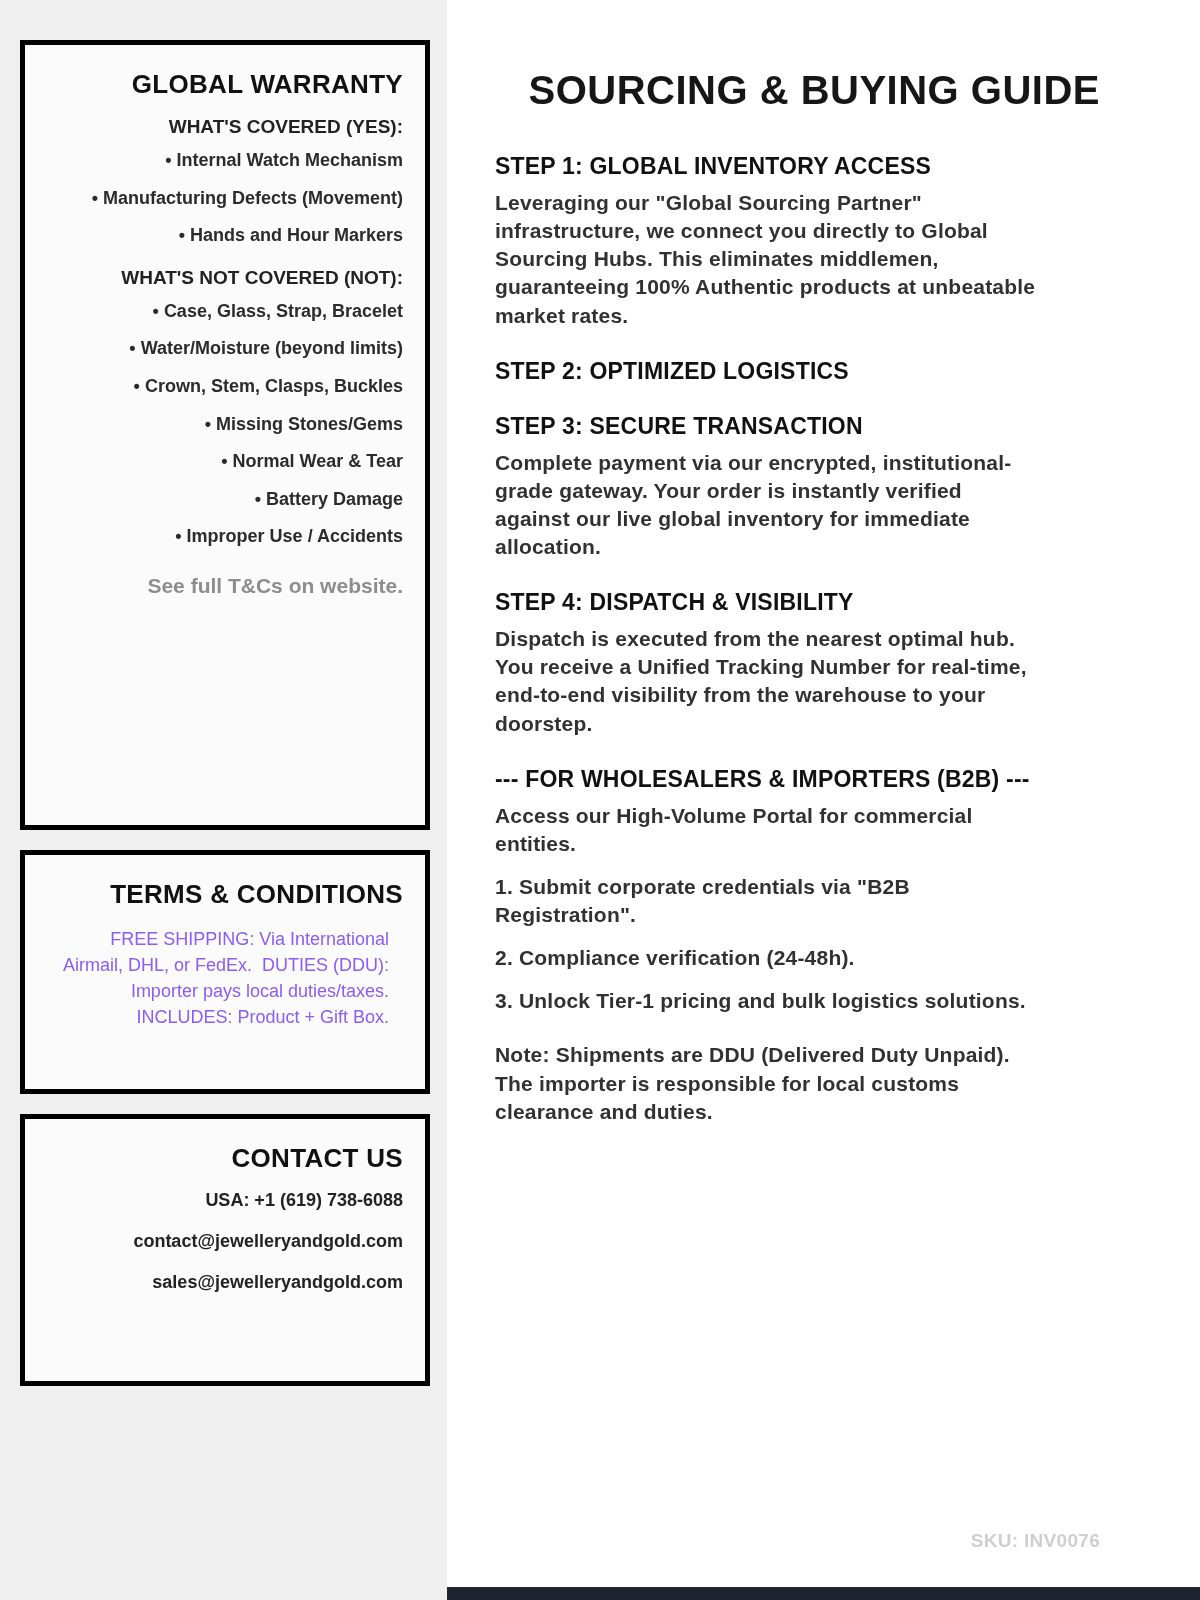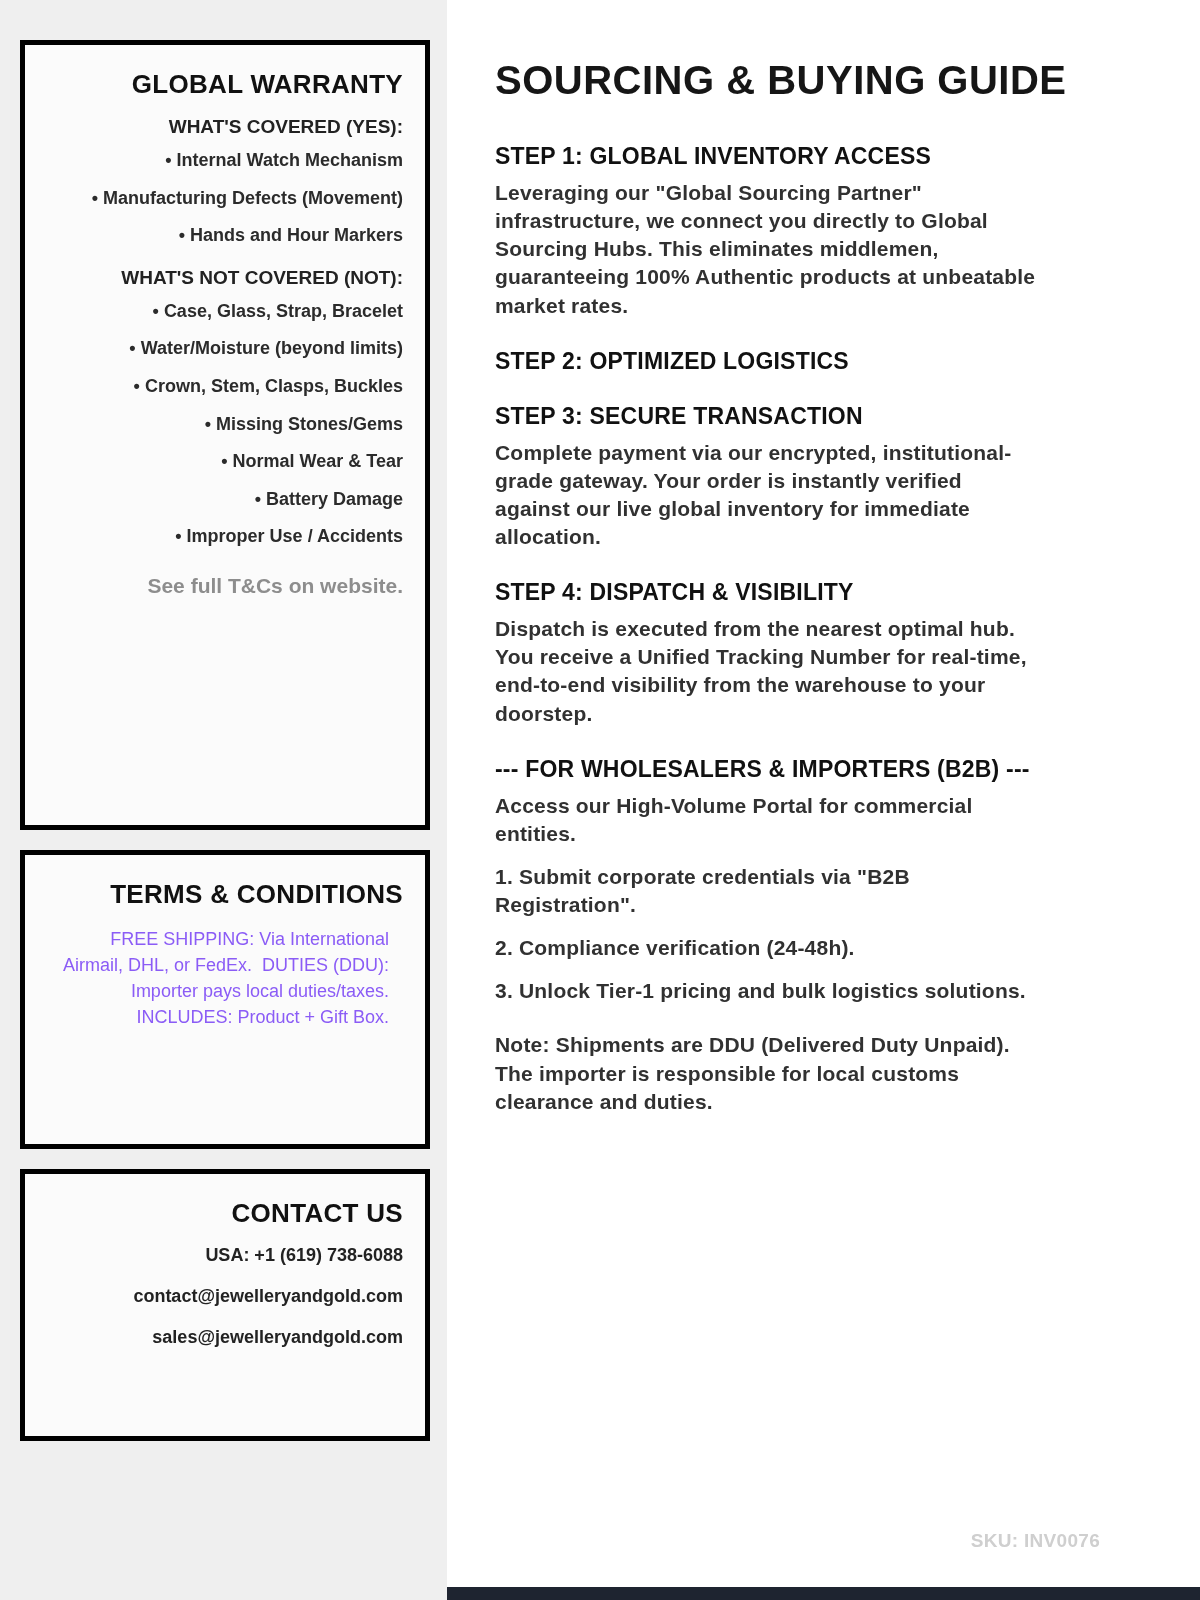--- a/index.html
+++ b/index.html
@@ -21,21 +21,21 @@
   }
   .box {
     background: #fbfbfb;
     border: 5px solid #000000;
     box-sizing: border-box;
     padding: 24px 22px;
     margin-bottom: 20px;
     text-align: right;
   }
   .box-warranty { height: 790px; }
-  .box-terms { height: 299px; }
+  .box-terms { height: 244px; }
   .box-contact { height: 272px; }
 
   .box-title {
     font-size: 26px; font-weight: bold; color: #111;
     margin: 0 0 16px 0; letter-spacing: 0.3px;
   }
   .sub-title {
     font-size: 19px; font-weight: bold; color: #222;
     margin: 20px 0 12px 0;
   }
@@ -62,22 +62,22 @@
   
   .main {
     position: absolute; left: 447px; top: 0;
     width: 753px; height: 1600px;
     box-sizing: border-box;
     padding: 48px 100px 0 48px;
     background: #fff;
   }
   .main-title {
     font-size: 40px; font-weight: bold; color: #161616;
-    text-align: left; letter-spacing: 0.5px;
-    margin: 10px 0 40px 0;
+    text-align: right; letter-spacing: 0.5px;
+    margin: 20px 0 40px 0;
   }
   .step-heading {
     font-size: 23px; font-weight: bold; color: #111;
     margin: 28px 0 9px 0; letter-spacing: 0.2px;
   }
   .step-body {
     font-size: 21px; font-weight: bold; color: #313131;
     line-height: 1.34; letter-spacing: 0.2px;
     margin: 0; max-width: 545px;
   }

